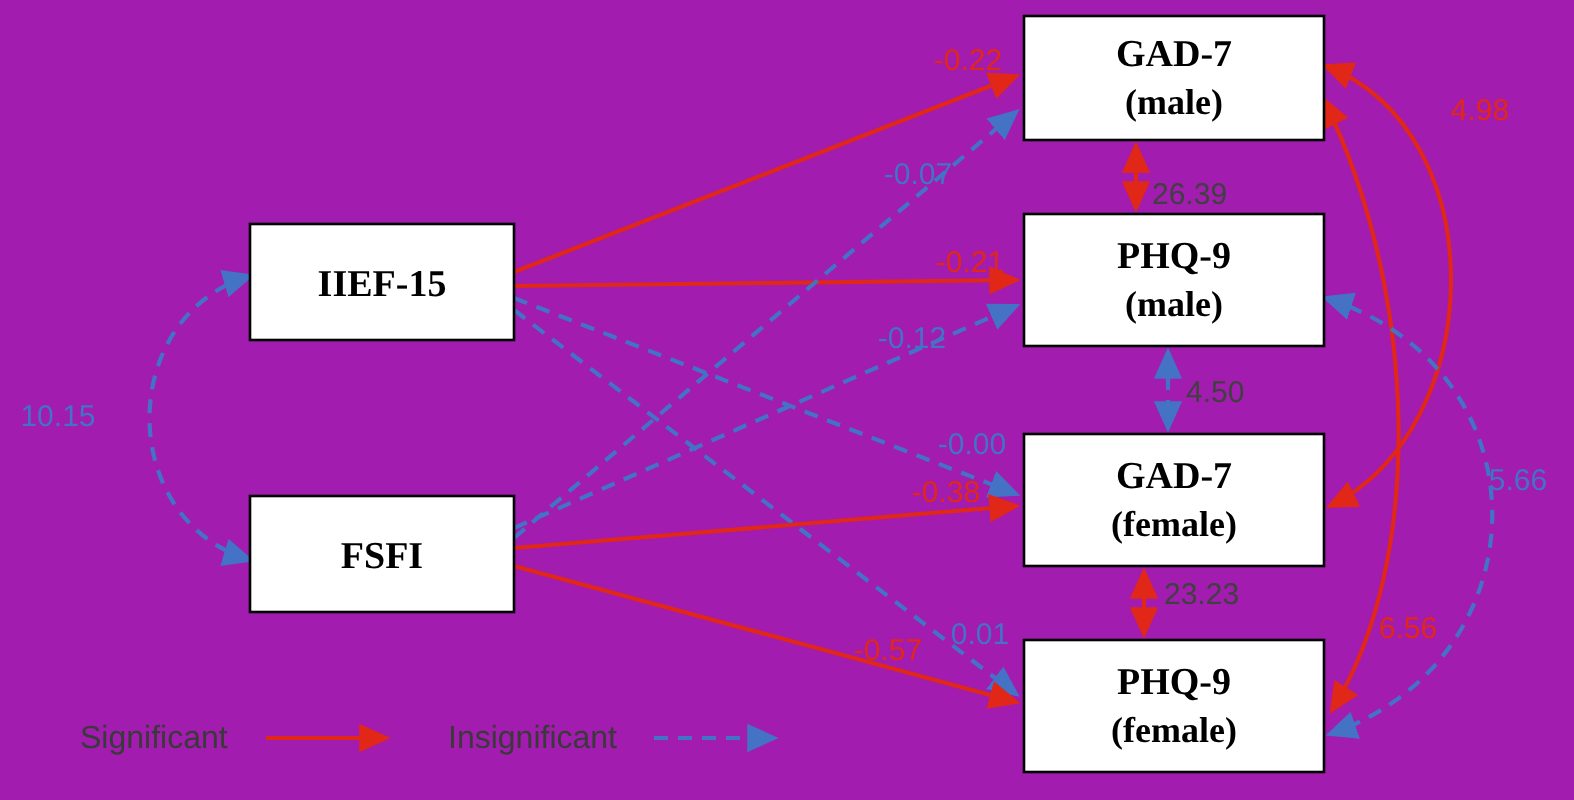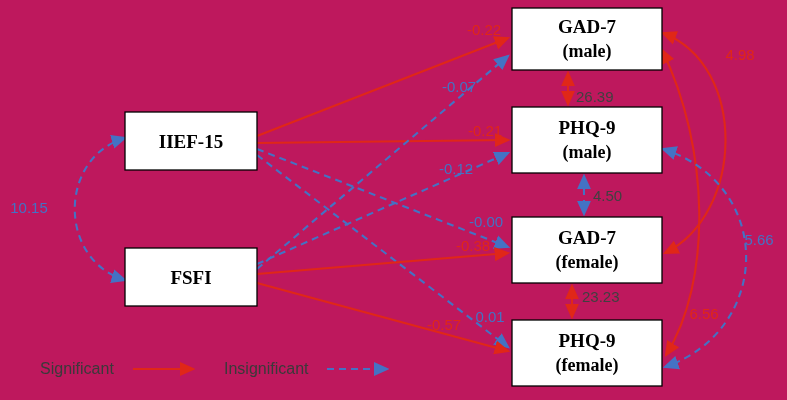--- a/index.html
+++ b/index.html
@@ -1,16 +1,16 @@
 <!DOCTYPE html>
 <html style="--significant: #e02718; --insignificant: #4472c4; --covtext: #404040; --boxborder: #000000;"><head>
 <meta charset="utf-8">
 <style>
   html,body{margin:0;padding:0;background:#fff;}
-  .canvas{width:787px;height:400px;position:relative;background:#be185d;overflow:hidden;}
+  .canvas{width:787px;height:400px;position:relative;background:#a21caf;overflow:hidden;}
   svg{display:block;}
   .box{fill:#ffffff;stroke:var(--boxborder,#000);stroke-width:1.3;}
   .box-label{font-family:"Liberation Serif",serif;font-weight:bold;font-size:19px;fill:#000;text-anchor:middle;}
   .box-label.small{font-size:18px;}
   .edge{fill:none;stroke-width:2.1;}
   .sig{stroke:var(--significant,#e02718);}
   .insig{stroke:var(--insignificant,#4472c4);stroke-dasharray:7 5;}
   .num{font-family:"Liberation Sans",sans-serif;font-size:15px;}
   .num.mid{text-anchor:middle;}
   .t-sig{fill:var(--significant,#e02718);}

